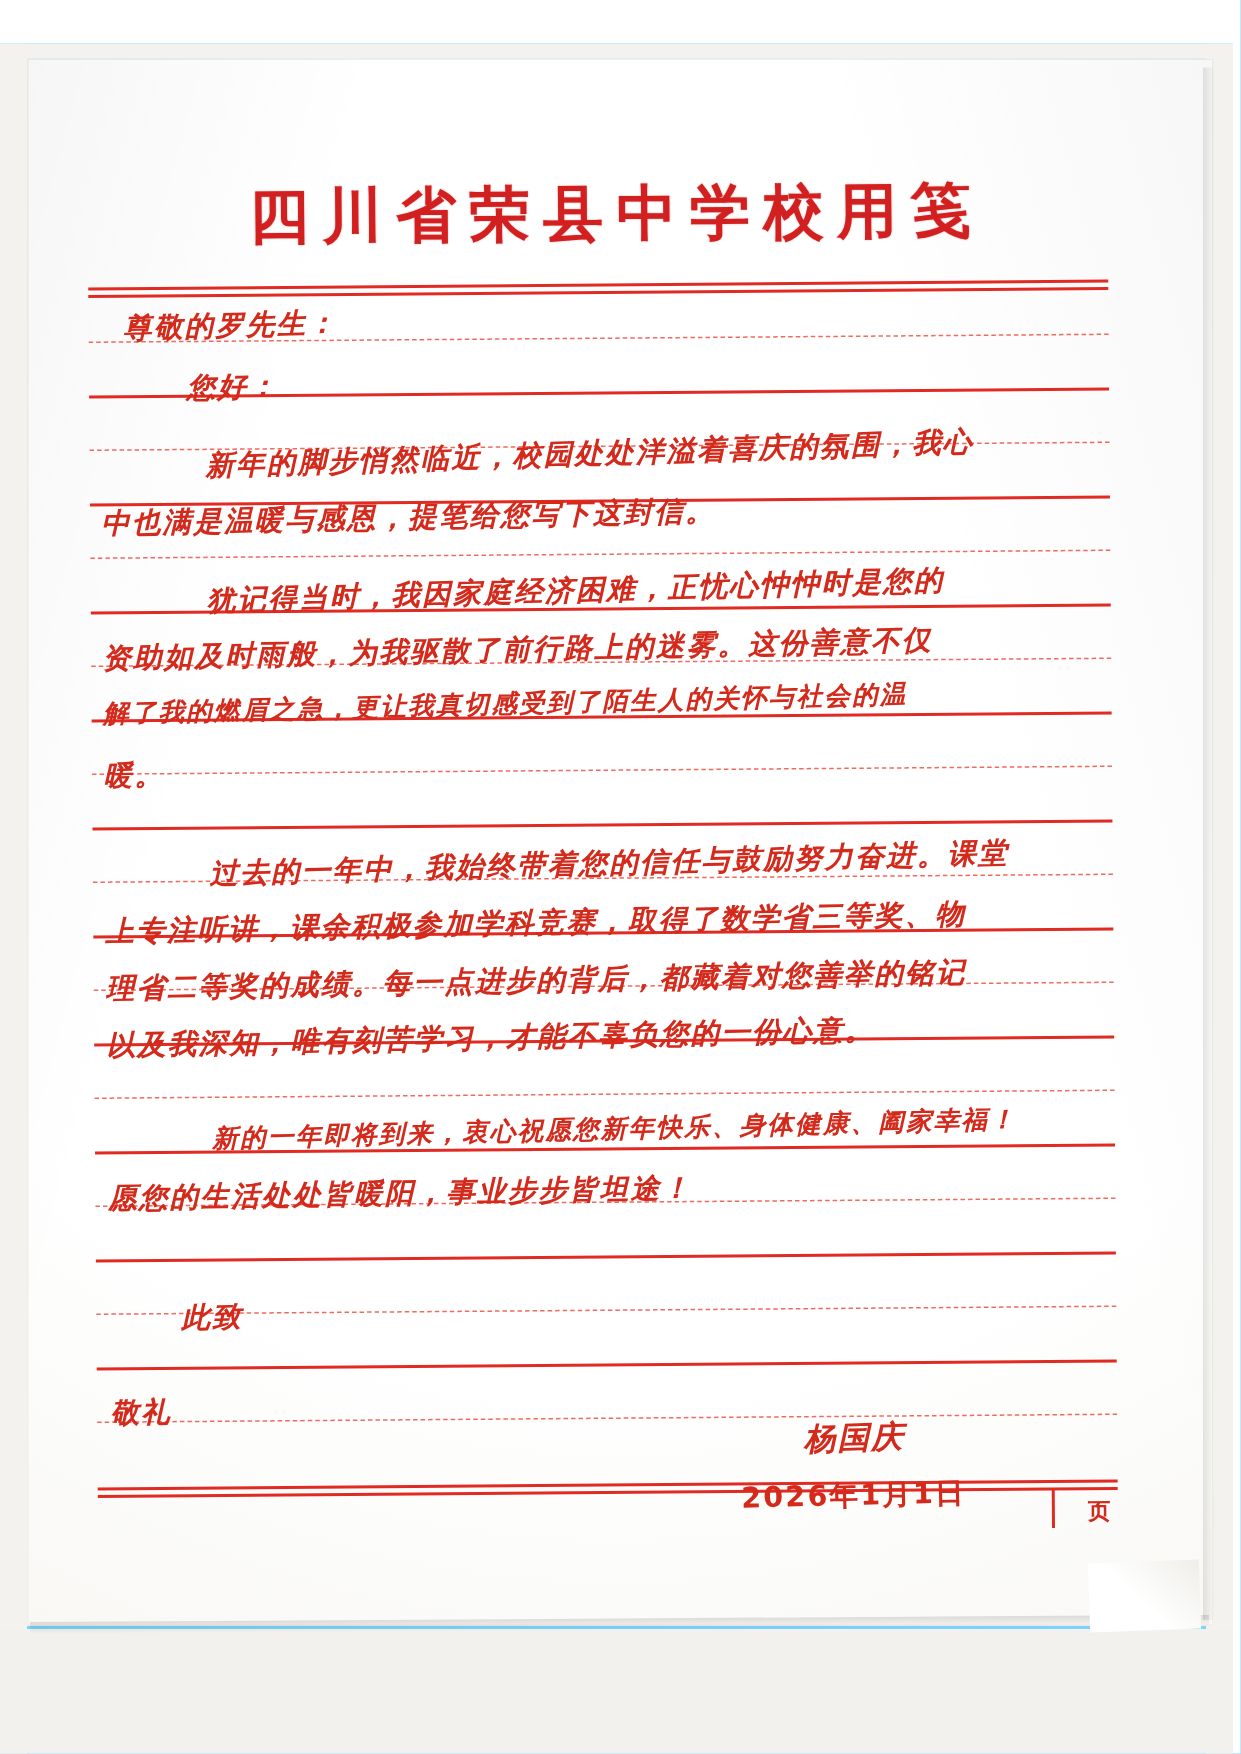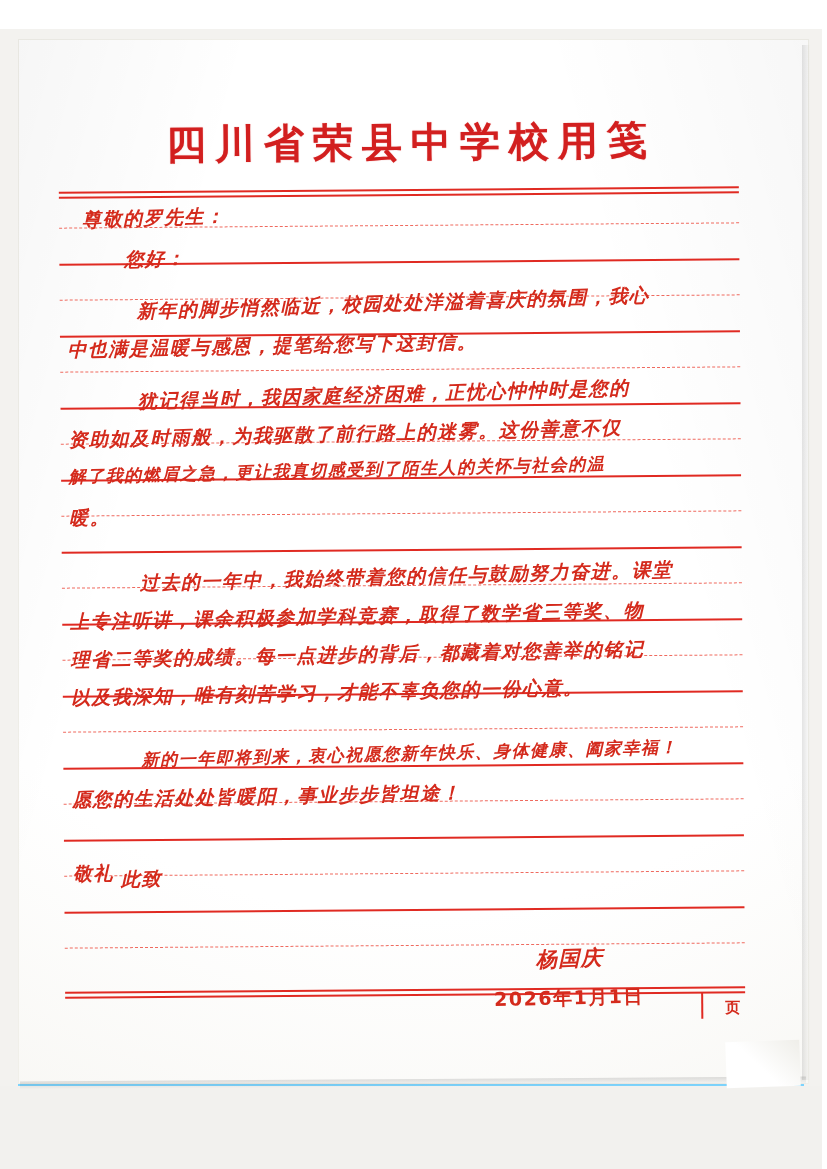--- a/index.html
+++ b/index.html
@@ -263,19 +263,19 @@
 
     <div class="hw" style="left:78px;  top:382px; transform:rotate(-0.9deg);">过去的一年中，我始终带着您的信任与鼓励努力奋进。课堂</div>
     <div class="hw" style="left:8px;   top:420px; transform:rotate(-0.6deg);">上专注听讲，课余积极参加学科竞赛，取得了数学省三等奖、物</div>
     <div class="hw" style="left:8px;   top:458px; transform:rotate(-0.5deg);">理省二等奖的成绩。每一点进步的背后，都藏着对您善举的铭记</div>
     <div class="hw" style="left:8px;   top:496px; transform:rotate(-0.6deg);">以及我深知，唯有刻苦学习，才能不辜负您的一份心意。</div>
 
     <div class="hw small" style="left:78px; top:560px; transform:rotate(-0.8deg);">新的一年即将到来，衷心祝愿您新年快乐、身体健康、阖家幸福！</div>
     <div class="hw" style="left:8px;   top:598px; transform:rotate(-0.5deg);">愿您的生活处处皆暖阳，事业步步皆坦途！</div>
 
     <div class="hw" style="left:56px;  top:678px; transform:rotate(-0.8deg);">此致</div>
-    <div class="hw" style="left:8px;   top:672px; transform:rotate(-0.8deg);">敬礼</div>
+    <div class="hw" style="left:8px;   top:741px; transform:rotate(-0.8deg);">敬礼</div>
 
     <div class="hw signature" style="left:470px; top:762px; transform:rotate(-1.2deg);">杨国庆</div>
     <div class="hw date-line" style="left:428px; top:802px; transform:rotate(-0.8deg);">2026年1月1日</div>
   </div>
 
 </div>
 
 </body></html>

